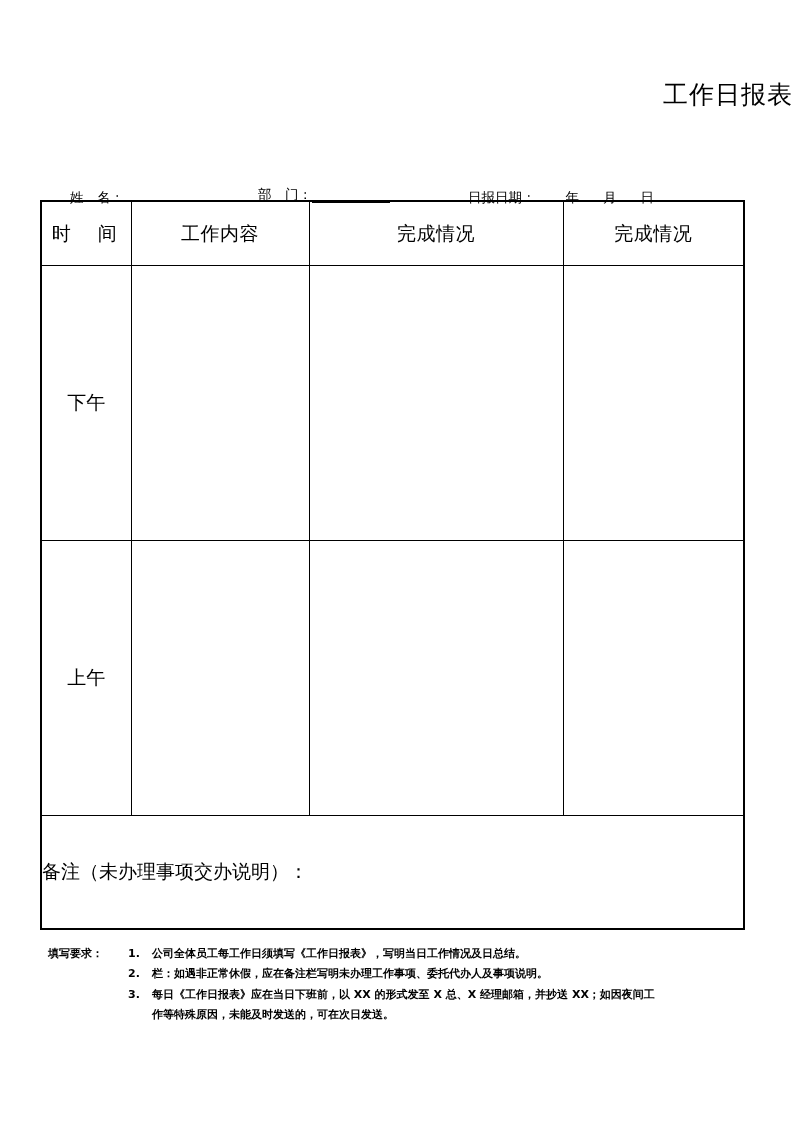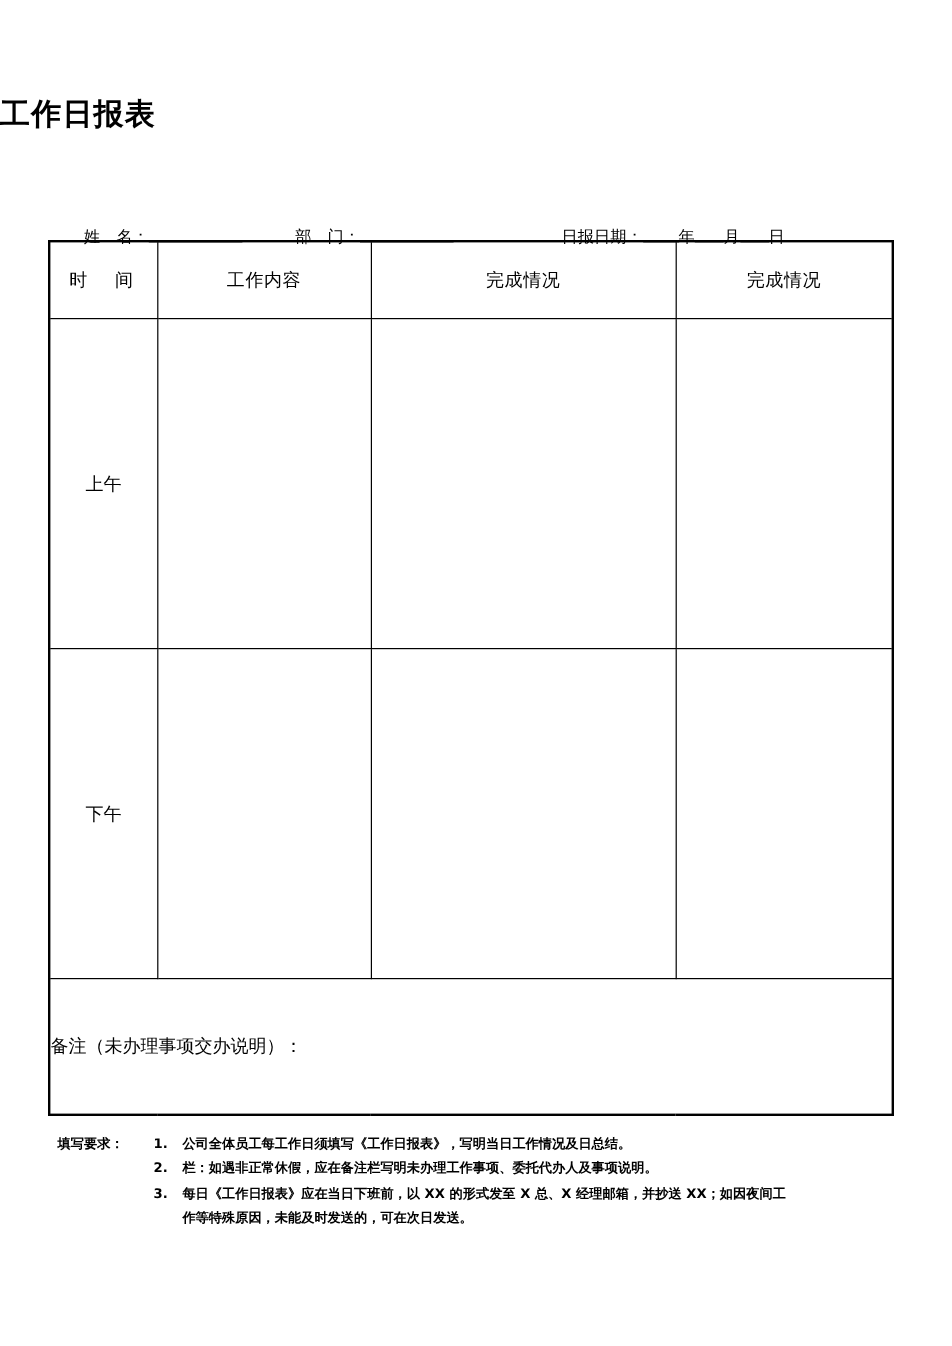--- a/index.html
+++ b/index.html
@@ -23,23 +23,23 @@
     width: 793px;
     height: 1122px;
   }
 
   
   .doc-title {
     position: absolute;
     left: 0;
     top: 78px;
     width: 793px;
-    text-align: left;
+    text-align: right;
     font-size: 25px;
-    font-weight: bold;
+    font-weight: normal;
     letter-spacing: 1px;
   }
 
   
   .field-row {
     position: absolute;
     left: 40px;
     top: 158px;
     width: 713px;
     height: 24px;
@@ -48,21 +48,21 @@
     margin-top: 28px;
   }
   .field {
     position: absolute;
     top: 0;
     white-space: nowrap;
     display: flex;
     align-items: baseline;
   }
   .field-name  { left: 30px; }
-  .field-dept  { left: 206px; }
+  .field-dept  { left: 218px; align-items: center; }
   .field-date  { left: 428px; }
 
   .field-label {
     display: inline-block;
   }
   .blank-line {
     display: inline-block;
     border-bottom: 1.6px solid #000;
     height: 15px;
   }
@@ -80,21 +80,21 @@
   }
   table.main {
     border-collapse: collapse;
     width: 703px;
     table-layout: fixed;
     border: 2.5px solid #000;
   }
   table.main td {
     border: 1px solid #000;
     vertical-align: middle;
-    font-size: 15px;
+    font-size: 19px;
     padding: 0;
   }
   .col-time    { width: 90px; }
   .col-content { width: 178px; }
   .col-status  { width: 254px; }
   .col-reason  { width: 181px; }
 
   .hdr-cell {
     height: 63px;
     text-align: center;
@@ -194,28 +194,28 @@
       </colgroup>
       <tbody>
         <tr>
           <td class="hdr-cell hdr-time">时　间</td>
           <td class="hdr-cell">工作内容</td>
           <td class="hdr-cell">完成情况</td>
           <td class="hdr-cell">完成情况</td>
         </tr>
 
         <tr>
+          <td class="slot-cell">下午</td>
+          <td class="body-cell"></td>
+          <td class="body-cell"></td>
+          <td class="body-cell"></td>
+        </tr>
+
+        <tr>
           <td class="slot-cell">上午</td>
-          <td class="body-cell"></td>
-          <td class="body-cell"></td>
-          <td class="body-cell"></td>
-        </tr>
-
-        <tr>
-          <td class="slot-cell">下午</td>
           <td class="body-cell"></td>
           <td class="body-cell"></td>
           <td class="body-cell"></td>
         </tr>
 
         <tr>
           <td class="remark-cell" colspan="4">备注（未办理事项交办说明）：</td>
         </tr>
       </tbody>
     </table>

